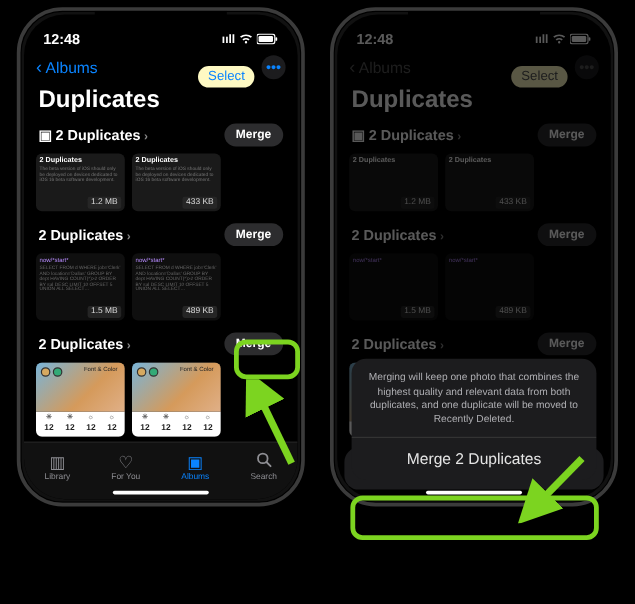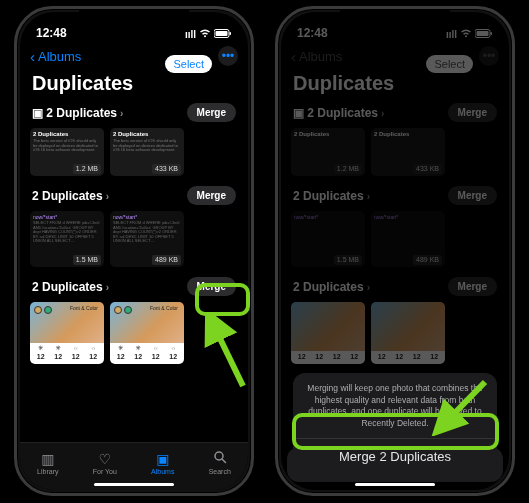--- a/index.html
+++ b/index.html
@@ -6,21 +6,21 @@
   body {
     background: #000;
     width: 529px;
     height: 503px;
     position: relative;
     overflow: hidden;
   }
   .phone {
     position: absolute;
     width: 240px;
-    height: 490px;
+    height: 416px;
     top: 6px;
     background: #111;
     border-radius: 38px;
     border: 3px solid #3b3b3b;
     box-shadow: 0 0 0 1px #000 inset;
     overflow: hidden;
   }
   .phone.left  { left: 14px; }
   .phone.right { left: 275px; }
   .notch {
@@ -69,21 +69,21 @@
     align-items: center;
     gap: 2px;
   }
   .back .chev { font-size: 15px; margin-right: 1px; }
   .nav-actions {
     display: flex;
     align-items: center;
     gap: 6px;
   }
   .select-btn {
-    background: #ffffff;
+    background: #fef9c3;
     color: #0a84ff;
     font-size: 11px;
     padding: 3px 8px;
     border-radius: 10px;
     margin-top: 16px;
   }
   .more-btn {
     background: #1c1c1e;
     color: #0a84ff;
     width: 20px; height: 20px;

